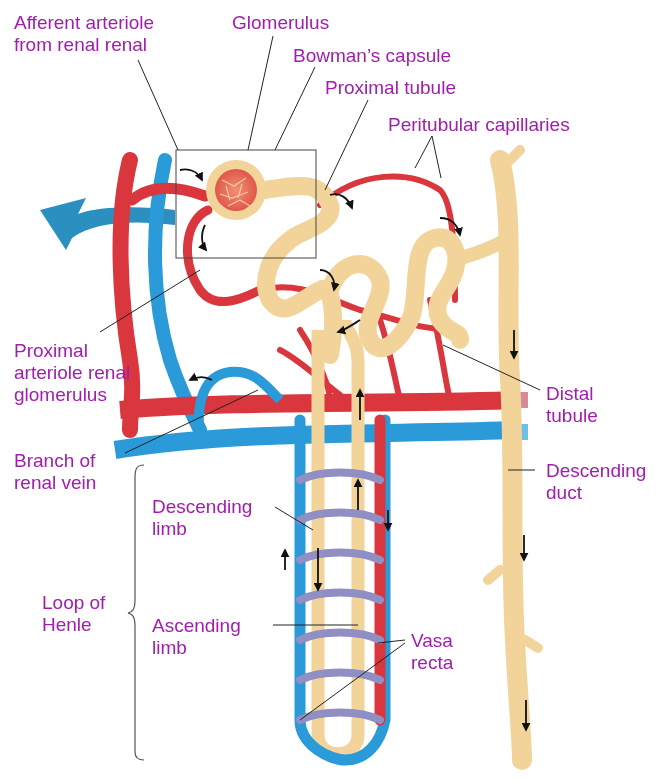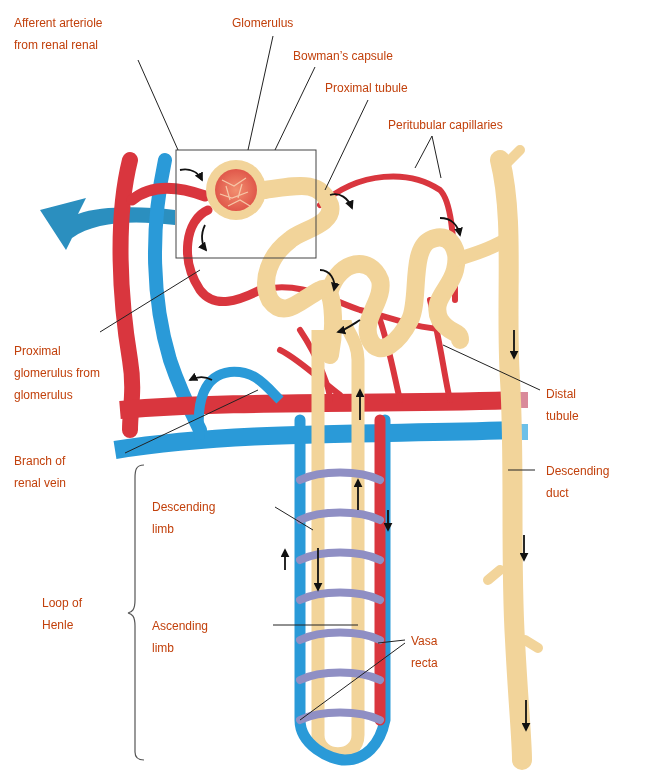--- a/index.html
+++ b/index.html
@@ -1,18 +1,18 @@
 <!DOCTYPE html>
 <html><head>
 <meta charset="utf-8">
 <style>
   html,body{margin:0;padding:0;background:#fff;}
   body{width:664px;height:779px;position:relative;overflow:hidden;font-family:"Liberation Sans",sans-serif;}
   #art{position:absolute;left:0;top:0;width:664px;height:779px;}
-  .lbl{position:absolute;font-size:12px;line-height:22px;color:#c2410c;white-space:nowrap;}
+  .lbl{position:absolute;font-size:19px;line-height:22px;color:#a21caf;white-space:nowrap;}
   .lbl span{display:block;}
 </style>
 </head>
 <body>
 
 <svg id="art" viewBox="0 0 664 779" xmlns="http://www.w3.org/2000/svg">
   <defs>
     <marker id="ah" viewBox="0 0 10 10" refX="8" refY="5" markerWidth="5" markerHeight="5" orient="auto-start-reverse">
       <path d="M0,0 L10,5 L0,10 z" fill="#111"></path>
     </marker>
@@ -125,21 +125,21 @@
 <div class="lbl" style="left:14px;top:12px;">
   <span>Afferent arteriole</span>
   <span>from renal renal</span>
 </div>
 <div class="lbl" style="left:232px;top:12px;">Glomerulus</div>
 <div class="lbl" style="left:293px;top:45px;">Bowman’s capsule</div>
 <div class="lbl" style="left:325px;top:77px;">Proximal tubule</div>
 <div class="lbl" style="left:388px;top:114px;">Peritubular capillaries</div>
 <div class="lbl" style="left:14px;top:340px;">
   <span>Proximal</span>
-  <span>glomerulus from</span>
+  <span>arteriole renal</span>
   <span>glomerulus</span>
 </div>
 <div class="lbl" style="left:546px;top:383px;">
   <span>Distal</span>
   <span>tubule</span>
 </div>
 <div class="lbl" style="left:14px;top:450px;">
   <span>Branch of</span>
   <span>renal vein</span>
 </div>

